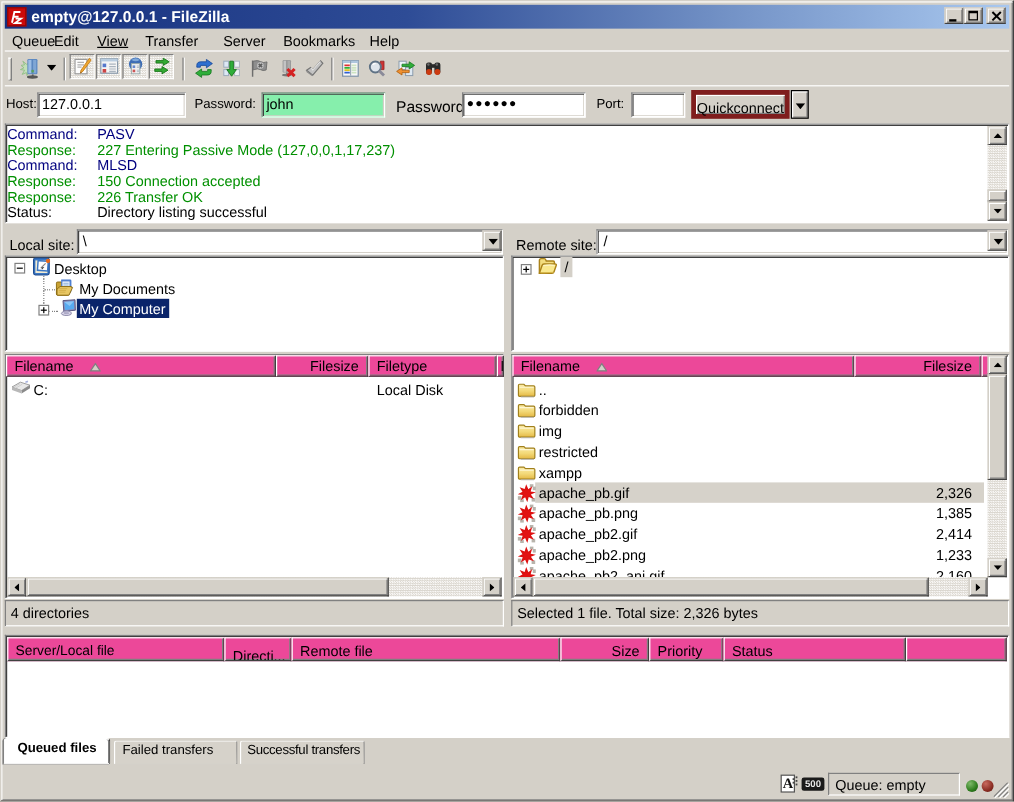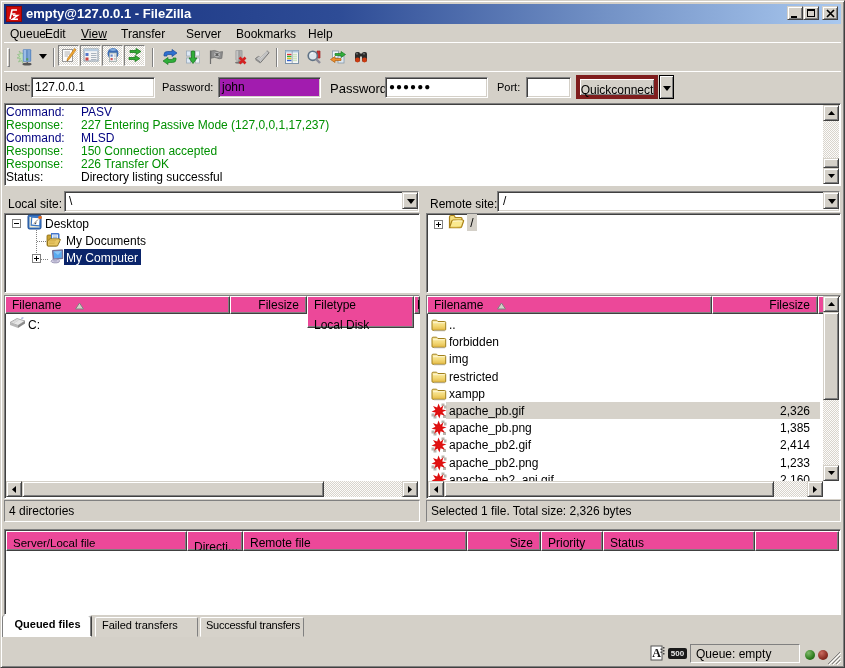--- a/index.html
+++ b/index.html
@@ -157,21 +157,21 @@
       <circle cx="4" cy="4.8" r="1" fill="#6a6a6a"></circle>
       <circle cx="11" cy="4.8" r="1" fill="#6a6a6a"></circle>
     </svg></div>
 
 <div class="abs" style="left:4px;top:71px;width:837px;height:31px;background:#d4d0c8;border-top:1px solid #fff;"></div>
 <div class="abs" style="left:5px;top:81px;font-size:11px;">Host:</div>
 <div class="abs s2 " style="left:31px;top:77px;width:124px;height:21px;background:#fff;">
     <div style="padding:2px 0 0 3px;">127.0.0.1</div>
   </div>
 <div class="abs" style="left:162px;top:81px;font-size:11px;">Password:</div>
-<div class="abs s2" style="left:218px;top:77px;width:103px;height:21px;background:#a21caf;">
+<div class="abs s2" style="left:218px;top:77px;width:103px;height:21px;background:#86efac;">
     <div style="padding:2px 0 0 3px;">john</div>
   </div>
 <div class="abs" style="left:330px;top:81px;font-size:13px;">Password:</div>
 <div class="abs s2" style="left:385px;top:77px;width:103px;height:21px;background:#fff;">
     <div style="padding:3px 0 0 3px;font-size:10px;letter-spacing:1px;">●●●●●●</div>
   </div>
 <div class="abs" style="left:497px;top:81px;font-size:11px;">Port:</div>
 <div class="abs s2" style="left:526px;top:77px;width:45px;height:21px;background:#fff;"></div>
 <div class="abs" style="left:576px;top:75px;width:82px;height:24px;background:#d4d0c8;border:4px solid #7f1d1d;box-shadow:inset 1px 1px 0 #fff, inset -1px -1px 0 #808080, inset 2px 2px 0 #d4d0c8, inset -2px -2px 0 #d4d0c8;text-align:center;line-height:23px;">Quickconnect</div>
 <div class="abs" style="left:659px;top:75px;width:15px;height:24px;background:#d4d0c8;border:1px solid #000;box-shadow:inset 1px 1px 0 #fff, inset -1px -1px 0 #808080;">
@@ -300,21 +300,21 @@
         <path d="M13.4 12.9 Q8 13.4 2.6 13.2" stroke="#d8b84a" stroke-width="0.9" fill="none"></path>
       </svg></div>
   <div class="abs" style="left:39px;top:1px;width:10px;height:17px;background:#d4d0c8;text-align:center;padding-top:2px;">/</div>
 </div>
 
 <div class="abs" style="left:4px;top:295px;width:416px;height:204px;background:#fff;border:1px solid;border-color:#808080 #fff #fff #808080;box-shadow:inset 1px 1px 0 #404040, inset -1px -1px 0 #fff;"></div>
 <div class="hdr abs" style="left:5px;top:296px;width:225px;height:18px;">Filename<svg class="abs" style="left:69px;top:5px;" width="9" height="8" viewBox="0 0 9 8">
       <path d="M4.5 1 L8.5 7 L0.5 7 Z" fill="#d4d0c8" stroke="#808080" stroke-width="1"></path>
     </svg></div>
 <div class="hdr abs" style="left:230px;top:296px;width:77px;height:18px;text-align:right;padding-right:7px;">Filesize</div>
-<div class="hdr abs" style="left:307px;top:296px;width:107px;height:32px;">Filetype</div>
+<div class="hdr abs" style="left:307px;top:296px;width:107px;height:18px;">Filetype</div>
 <div class="hdr abs" style="left:414px;top:296px;width:6px;height:18px;padding-left:2px;">L</div>
 <div class="abs" id="ic-disk" style="left:9px;top:317px;width:17px;height:13px;"><svg width="17" height="13" viewBox="0 0 17 13">
       <path d="M1 5.5 L8 1.5 L16 4 L9 8.5 Z" fill="#e8e8e8" stroke="#9a9a9a" stroke-width="0.8"></path>
       <path d="M9 8.5 L16 4 L16 6.5 L9 11 Z" fill="#8a8a8a"></path>
       <path d="M1 5.5 L9 8.5 L9 11 L1 8 Z" fill="#b8b8b8"></path>
       <path d="M2.5 5.8 L7.8 2.6 M4.2 6.4 L9.5 3.2" stroke="#c8c8c8" stroke-width="0.7"></path>
       <rect x="12.2" y="4.6" width="2.2" height="1.6" fill="#aab4e0" transform="skewY(-18 )"></rect>
     </svg></div>
 <div class="abs" style="left:28px;top:318px;">C:</div>
 <div class="abs" style="left:314px;top:318px;">Local Disk</div>

